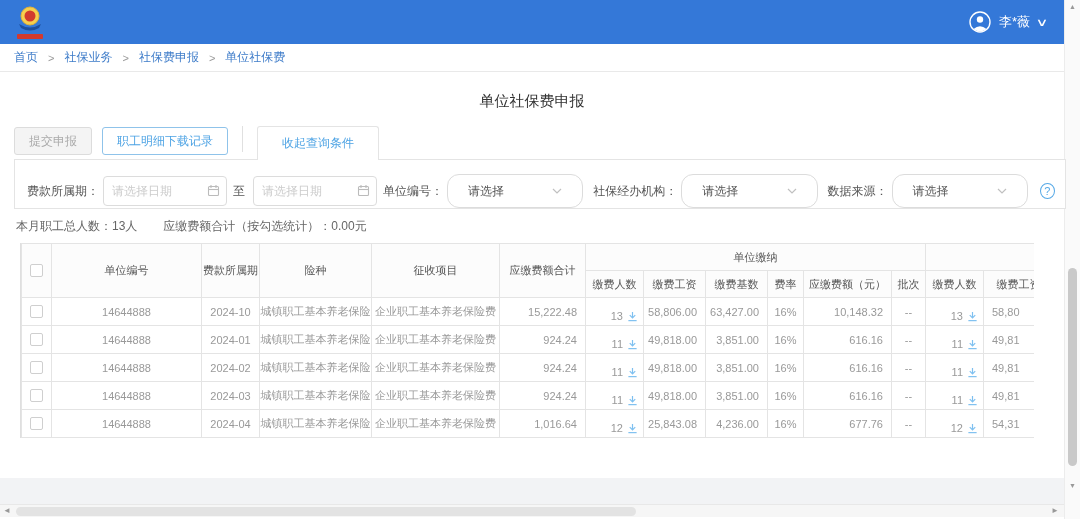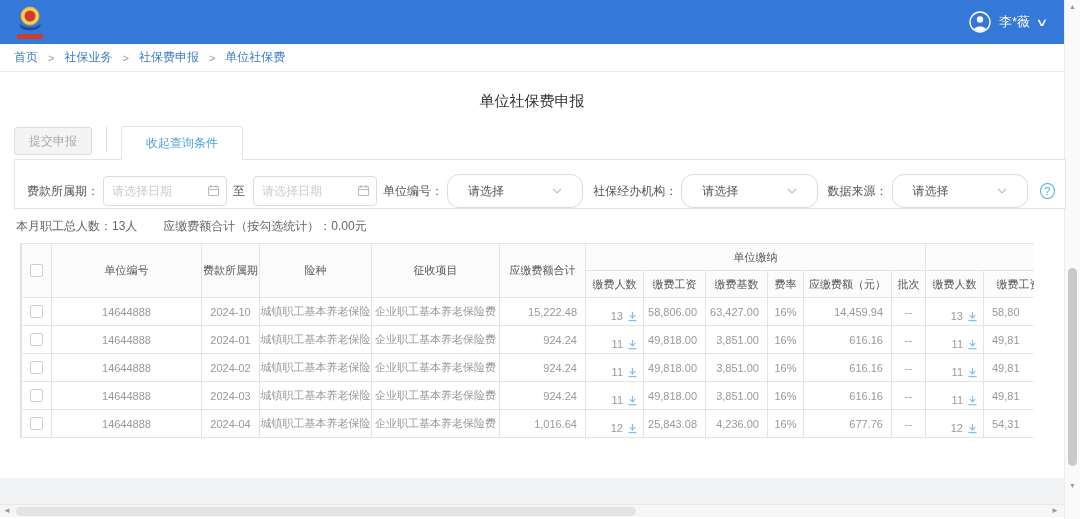--- a/index.html
+++ b/index.html
@@ -109,20 +109,21 @@
   <span class="sep">&gt;</span>
   <a>社保费申报</a>
   <span class="sep">&gt;</span>
   <a>单位社保费</a>
 </div>
 
 <div class="page-title">单位社保费申报</div>
 
 <div class="toolbar">
   <button class="btn btn-disabled">提交申报</button>
+  <button class="btn btn-outline-blue">职工明细下载记录</button>
   <div class="tb-divider"></div>
   <div class="tab-collapse">收起查询条件</div>
 </div>
 
 <div class="filter-panel">
   <div class="filter-row">
     <span class="f-label">费款所属期：</span>
     <span class="f-input">
       <input readonly="" placeholder="请选择日期" style="">
       <span class="ico">
@@ -229,21 +230,21 @@
               <span>13</span>
               <svg width="11" height="11" viewBox="0 0 12 12" fill="none" stroke="#7ec0f0" stroke-width="1.3">
                 <path d="M6 1 V7 M3 4.5 L6 7.5 L9 4.5"></path>
                 <line x1="1.5" y1="10.5" x2="10.5" y2="10.5"></line>
               </svg>
             </span>
           </td>
       <td class="num">58,806.00</td>
       <td class="num">63,427.00</td>
       <td>16%</td>
-      <td class="num">14,459.94</td>
+      <td class="num">10,148.32</td>
       <td>--</td>
       <td class="cnt">
             <span class="cnt-inner">
               <span>13</span>
               <svg width="11" height="11" viewBox="0 0 12 12" fill="none" stroke="#7ec0f0" stroke-width="1.3">
                 <path d="M6 1 V7 M3 4.5 L6 7.5 L9 4.5"></path>
                 <line x1="1.5" y1="10.5" x2="10.5" y2="10.5"></line>
               </svg>
             </span>
           </td>

